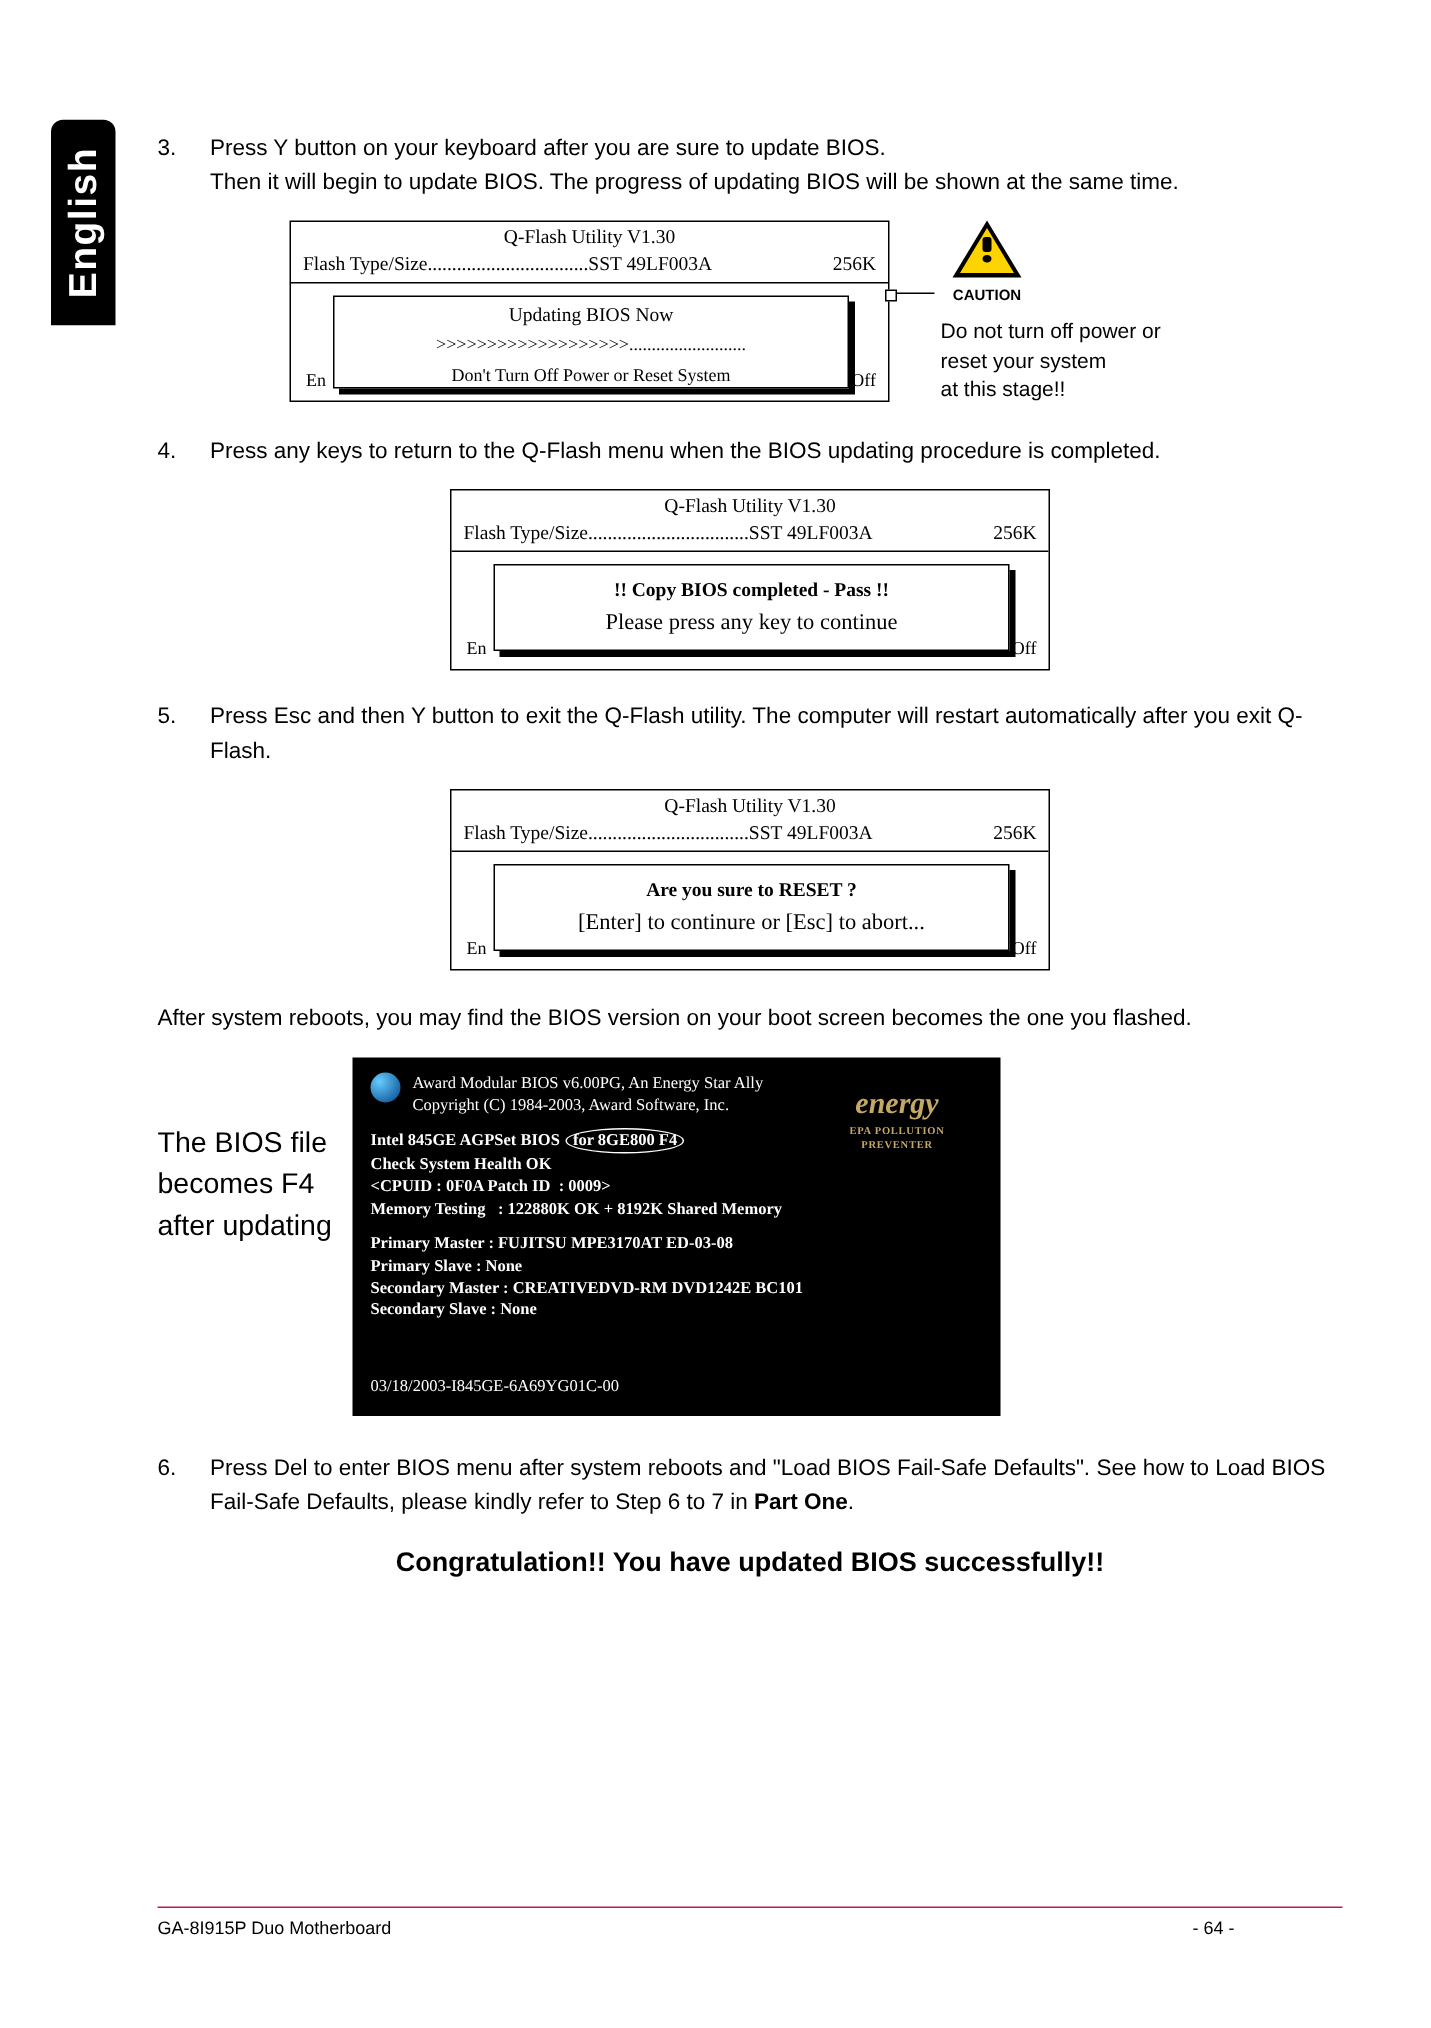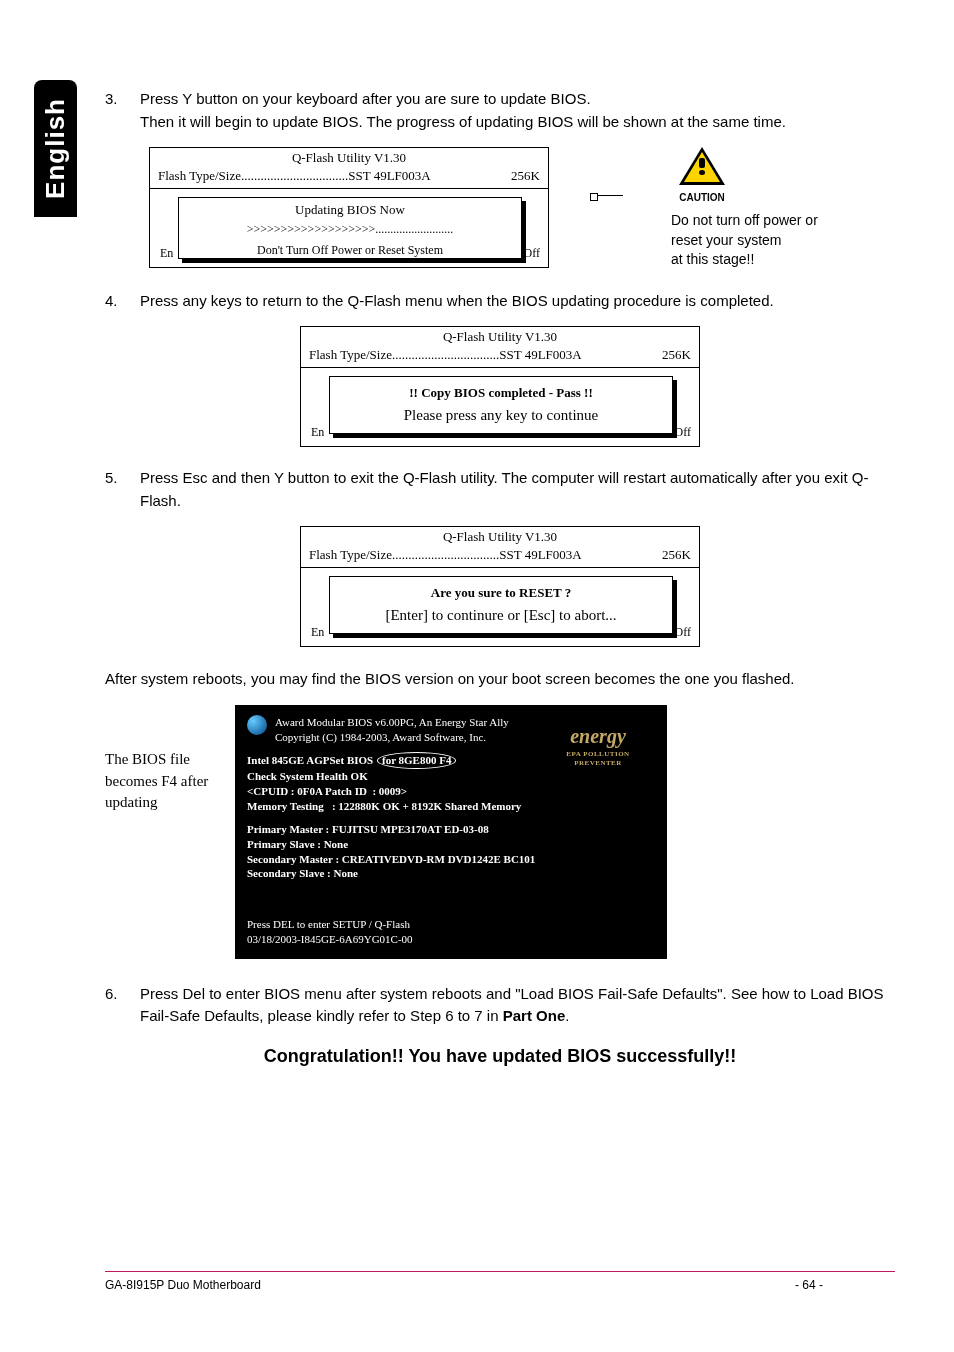--- a/index.html
+++ b/index.html
@@ -2,21 +2,21 @@
 <html><head>
 <meta charset="utf-8">
 <style>
   * { box-sizing: border-box; margin: 0; padding: 0; }
   body { width: 954px; height: 1352px; background: #fff; font-family: Arial, Helvetica, sans-serif; color: #000; position: relative; }
   .side-tab { position: absolute; left: 34px; top: 80px; background: #000; color: #fff; writing-mode: vertical-rl; transform: rotate(180deg); font-size: 26px; font-weight: bold; padding: 18px 6px; border-radius: 0 0 8px 8px; letter-spacing: 1px; }
   .content { position: absolute; left: 105px; top: 88px; width: 790px; }
   .step { display: flex; margin-bottom: 14px; font-size: 15px; line-height: 1.5; }
   .step .num { width: 35px; flex-shrink: 0; }
   .step .txt { flex: 1; }
-  .qflash-wrap { display:flex; align-items:flex-start; justify-content:center; margin: 8px 0 20px 0; gap: 44px; }
+  .qflash-wrap { display:flex; align-items:flex-start; justify-content:center; margin: 8px 0 20px 0; }
   .qflash-box { border: 1px solid #000; width: 400px; font-family: "Times New Roman", serif; font-size: 13px; position: relative; }
   .qflash-title { text-align: center; padding: 2px 0; }
   .qflash-line { display:flex; justify-content:space-between; padding: 0 8px 4px 8px; border-bottom:1px solid #000; }
   .qflash-body { position: relative; height: 78px; }
   .bg-text { position:absolute; left:10px; bottom:6px; font-size:12px; }
   .bg-text2 { position:absolute; right:8px; bottom:6px; font-size:12px; }
   .inner-box { position:absolute; left:28px; top:8px; width:344px; height:58px; background:#fff; border:1px solid #000; box-shadow: 4px 4px 0 #000; text-align:center; padding-top:8px; }
   .inner-box .l1 { font-size:13px; margin-bottom:4px; }
   .inner-box .l1b { font-size:13px; font-weight:bold; margin-bottom:6px; }
   .inner-box .l2 { font-size:12px; }
@@ -26,21 +26,21 @@
   .tri { width:0; height:0; border-left:23px solid transparent; border-right:23px solid transparent; border-bottom:38px solid #000; position:relative; }
   .tri-inner { position:absolute; top:5px; left:-18px; width:0;height:0; border-left:18px solid transparent; border-right:18px solid transparent; border-bottom:30px solid #fed400; }
   .tri-mark { position:absolute; top:11px; left:-3px; width:6px; height:15px; }
   .tri-mark::before { content:""; display:block; width:6px; height:10px; background:#000; border-radius:2px; }
   .tri-mark::after { content:""; display:block; width:6px; height:5px; background:#000; border-radius:50%; margin-top:2px; }
   .caution-lbl { font-size:10px; font-weight:bold; text-align:center; width:62px; margin-bottom:6px; }
   .connector { width:30px; border-top:1px solid #000; position:relative; top:48px; }
   .connector::before { content:""; position:absolute; left:-3px; top:-3px; width:6px; height:6px; border:1px solid #000; background:#fff; }
   .para { font-size:15px; line-height:1.5; margin: 21px 0 14px 0; }
   .boot-row { display:flex; align-items:flex-start; margin: 10px 0 24px 0; }
-  .boot-note { width:130px; font-size:15px; line-height:1.45; padding-top:44px;font-family:Liberation Serif, serif; }
+  .boot-note { width:130px; font-size:19px; line-height:1.45; padding-top:44px; }
   .boot-screen { width:432px; background:#000; color:#fff; font-family:"Times New Roman",serif; font-size:11px; padding:10px 12px 12px 12px; position:relative; line-height:1.35; }
   .boot-screen .hdr { display:flex; }
   .boot-logo { width:20px; height:20px; background: radial-gradient(circle at 30% 30%, #6cf, #048); border-radius:50%; margin-right:8px; flex-shrink:0; }
   .energy { position:absolute; right:14px; top:18px; width:110px; text-align:center;font-weight:bold; }
   .energy-script { font-family: cursive; font-size:20px; color:#c4a866; font-style:italic; }
   .energy-sub { font-size:7px; color:#c4a866; letter-spacing:0.5px; }
   .boot-block { margin-top:8px; }
   .boot-block div { white-space: pre; font-weight: bold; }
   .circle { display:inline-block; border:1px solid #fff; border-radius:50%; padding:0 4px; margin:0 1px; }
   .boot-footer { margin-top:36px; }
@@ -165,21 +165,20 @@
         <div>&lt;CPUID : 0F0A Patch ID  : 0009&gt;</div>
         <div>Memory Testing   : 122880K OK + 8192K Shared Memory</div>
       </div>
       <div class="boot-block">
         <div>Primary Master : FUJITSU MPE3170AT ED-03-08</div>
         <div>Primary Slave : None</div>
         <div>Secondary Master : CREATIVEDVD-RM DVD1242E BC101</div>
         <div>Secondary Slave : None</div>
       </div>
       <div class="boot-footer">
-        <div>Press DEL to enter SETUP / Q-Flash</div>
         <div>03/18/2003-I845GE-6A69YG01C-00</div>
       </div>
     </div>
   </div>
 
   <div class="step">
     <div class="num">6.</div>
     <div class="txt">
       <span>Press Del to enter BIOS menu after system reboots and "Load BIOS Fail-Safe Defaults". See how to Load BIOS Fail-Safe Defaults, please kindly refer to Step 6 to 7 in </span><span class="bold">Part One</span><span>.</span>
     </div>

